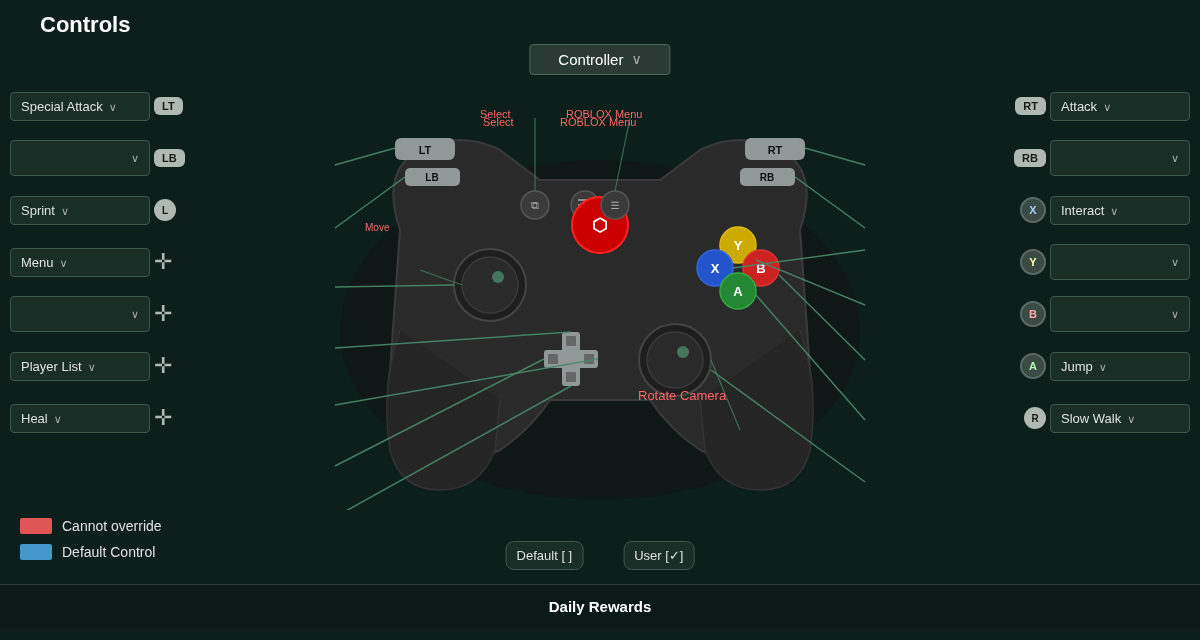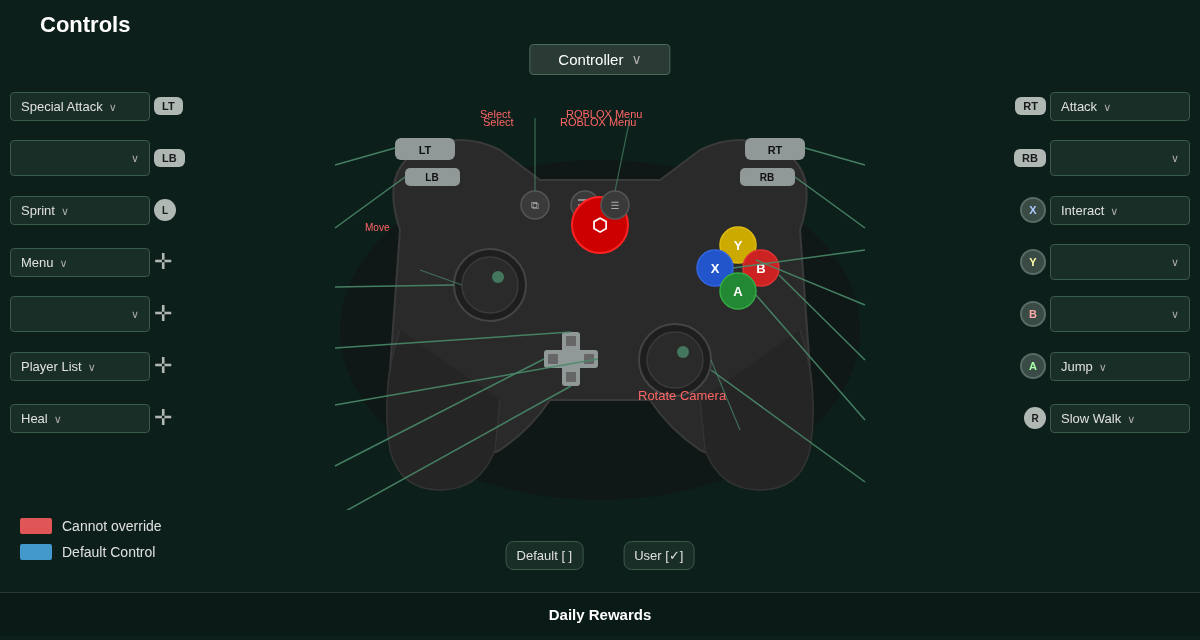--- a/index.html
+++ b/index.html
@@ -182,21 +182,21 @@
       border-radius: 8px;
       padding: 6px 10px;
       font-size: 13px;
       color: #e0e0e0;
       cursor: pointer;
     }
 
     
     .footer {
       position: absolute;
-      bottom: 4px;
+      bottom: 12px;
       left: 0;
       right: 0;
       height: 44px;
       background: #0a1a16;
       border-top: 1px solid #2a3a35;
       display: flex;
       align-items: center;
       justify-content: center;
       margin-top: 19px;
     }

